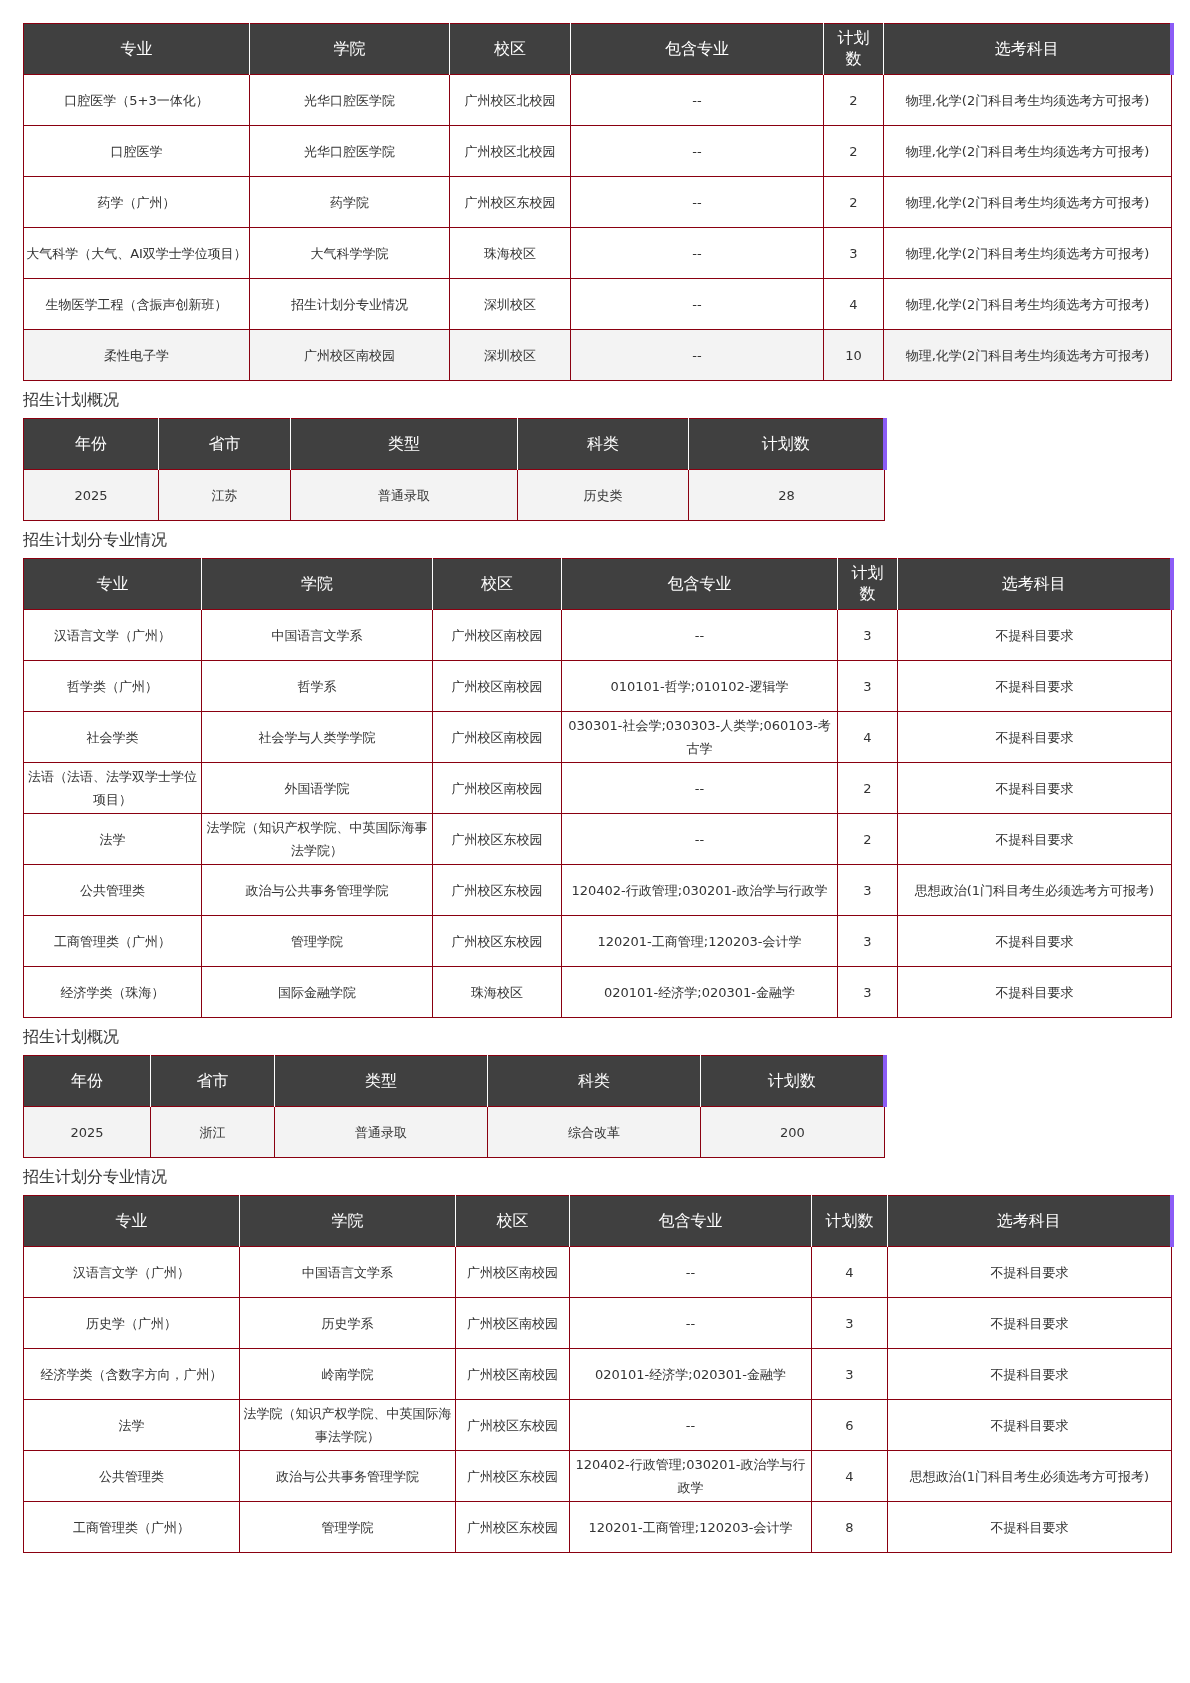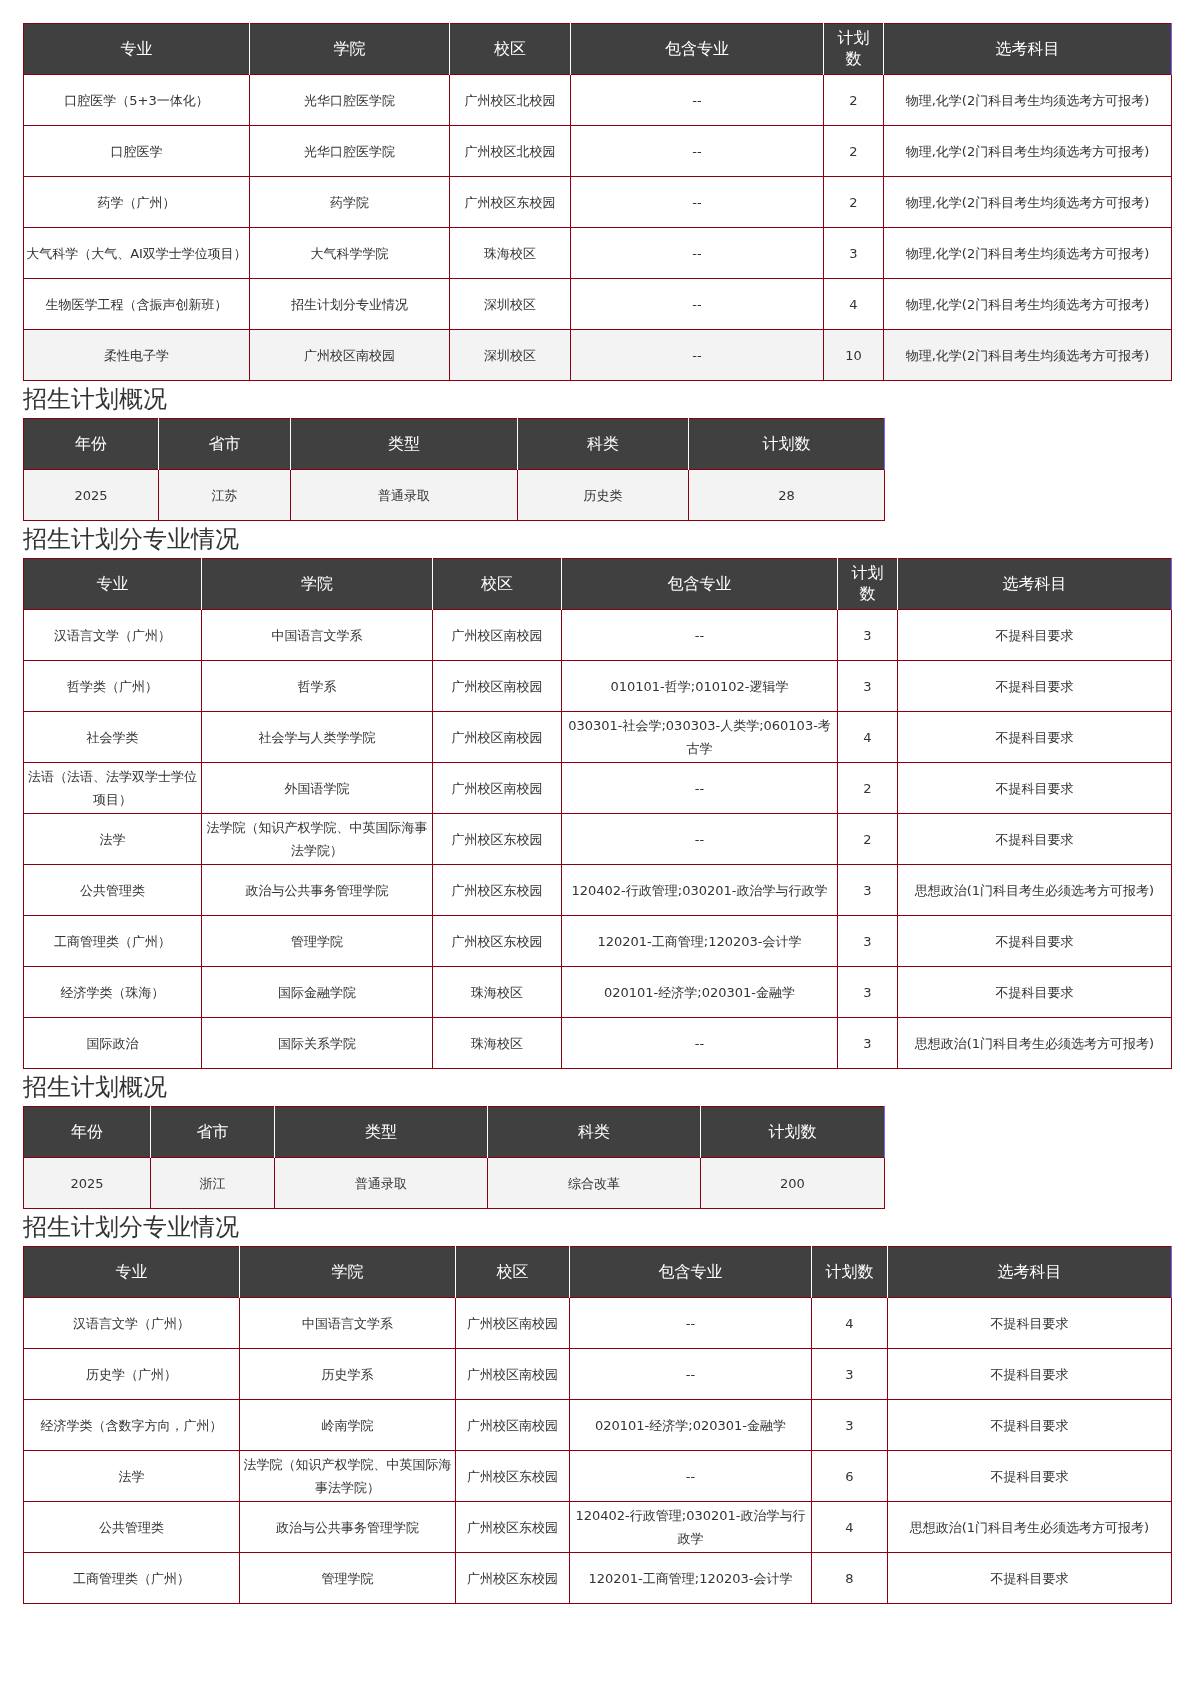--- a/index.html
+++ b/index.html
@@ -14,29 +14,29 @@
     table-layout: fixed;
     border: 1px solid #8a0010;
   }
   th {
     background: #404040; color: #ffffff; font-weight: normal;
     font-size: 16px; height: 50px; padding: 0 10px;
     border-left: 1px solid #ffffff; border-right: 1px solid #ffffff;
     text-align: center;
   }
   th:first-child { border-left: 1px solid #8a0010; }
-  th:last-child { border-right: 1px solid #8b5cf6; }
+  th:last-child { border-right: 4px solid #8b5cf6; }
   td {
     font-size: 13px; height: 50px; padding: 0 1px; text-align: center;
     border: 1px solid #8a0010; line-height: 23px; color: #333;
     word-break: break-all;
   }
   tr.alt td { background: #f3f3f3; }
   .section-title {
-    font-size: 24px; color: #333; height: 37px; line-height: 37px;
+    font-size: 16px; color: #333; height: 37px; line-height: 37px;
     margin: 0; font-weight: normal;
   }
 </style>
 </head>
 <body>
 
 <div class="wrap">
 
   <table style="width:1148px;">
     <colgroup>
@@ -216,28 +216,20 @@
           <td>不提科目要求</td>
         </tr>
       <tr>
           <td>经济学类（珠海）</td>
           <td>国际金融学院</td>
           <td>珠海校区</td>
           <td>020101-经济学;020301-金融学</td>
           <td>3</td>
           <td>不提科目要求</td>
         </tr>
-      <tr>
-          <td>国际政治</td>
-          <td>国际关系学院</td>
-          <td>珠海校区</td>
-          <td>--</td>
-          <td>3</td>
-          <td>思想政治(1门科目考生必须选考方可报考)</td>
-        </tr>
     </tbody>
   </table>
 
   <h3 class="section-title">招生计划概况</h3>
   <table style="width:861px;">
     <colgroup>
         <col style="width:127px">
         <col style="width:124px">
         <col style="width:213px">
         <col style="width:213px">

